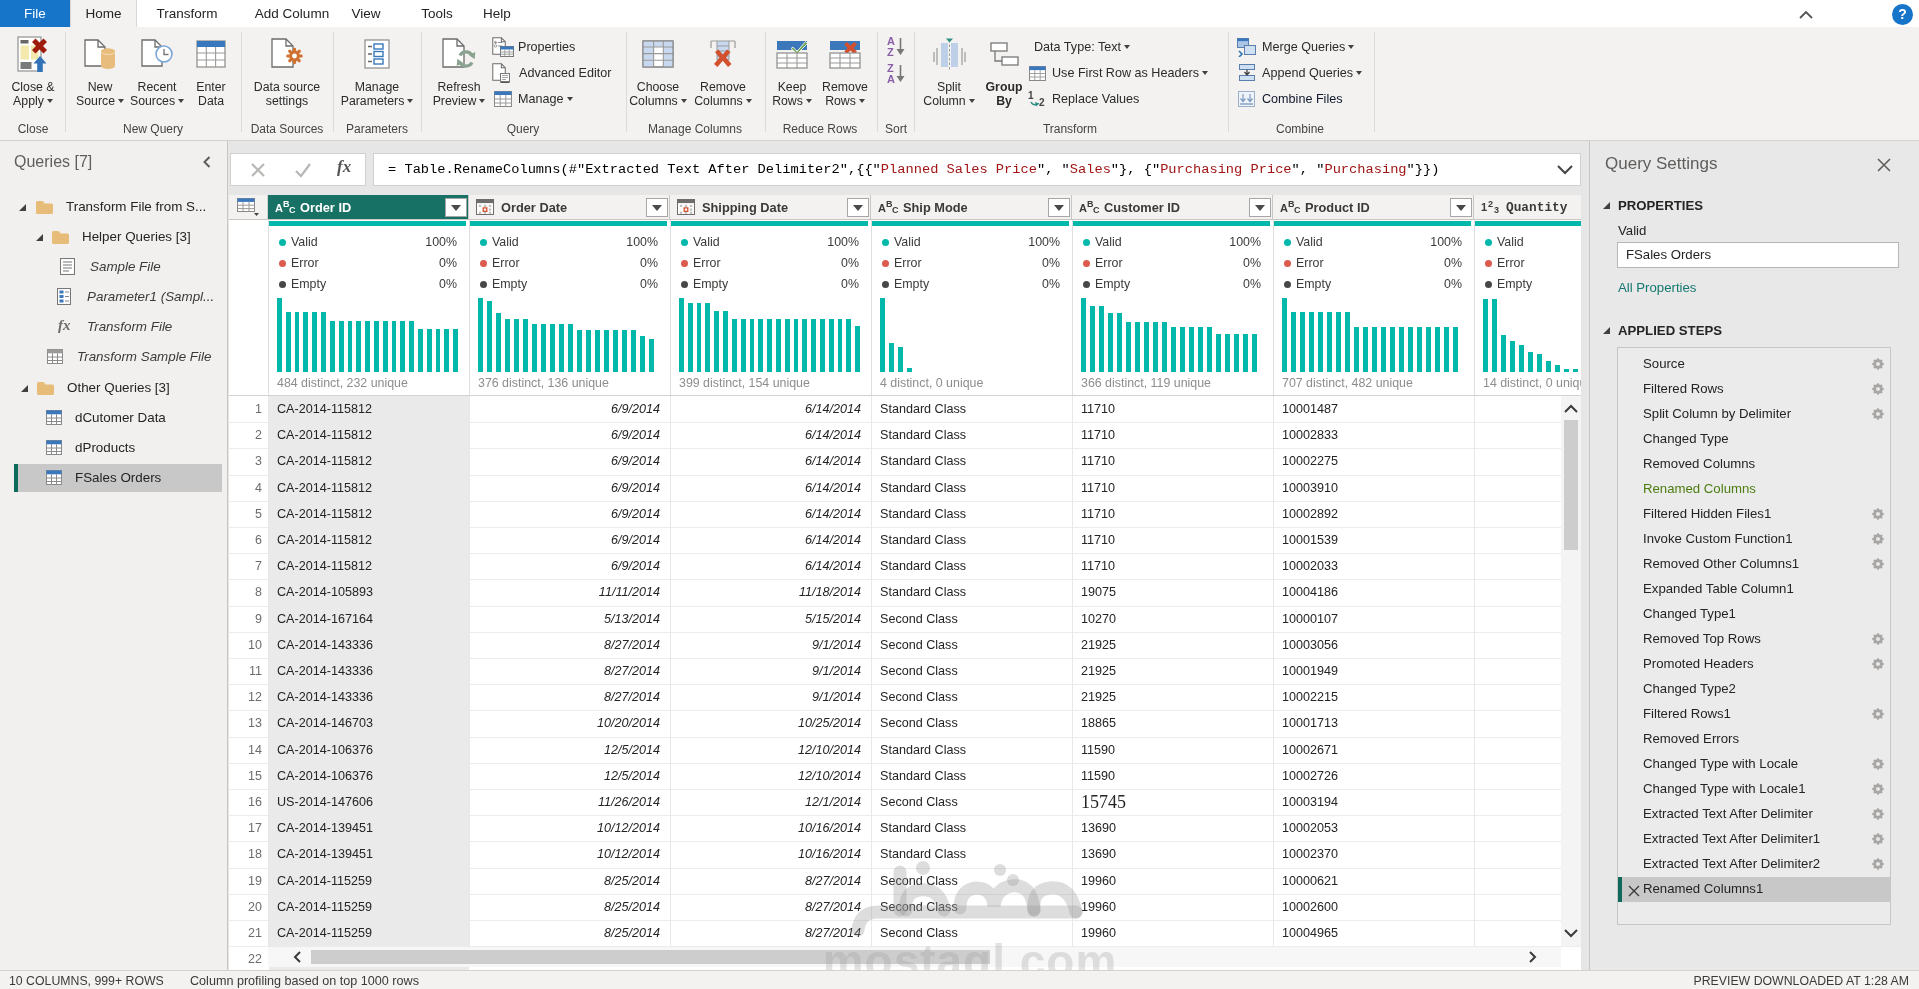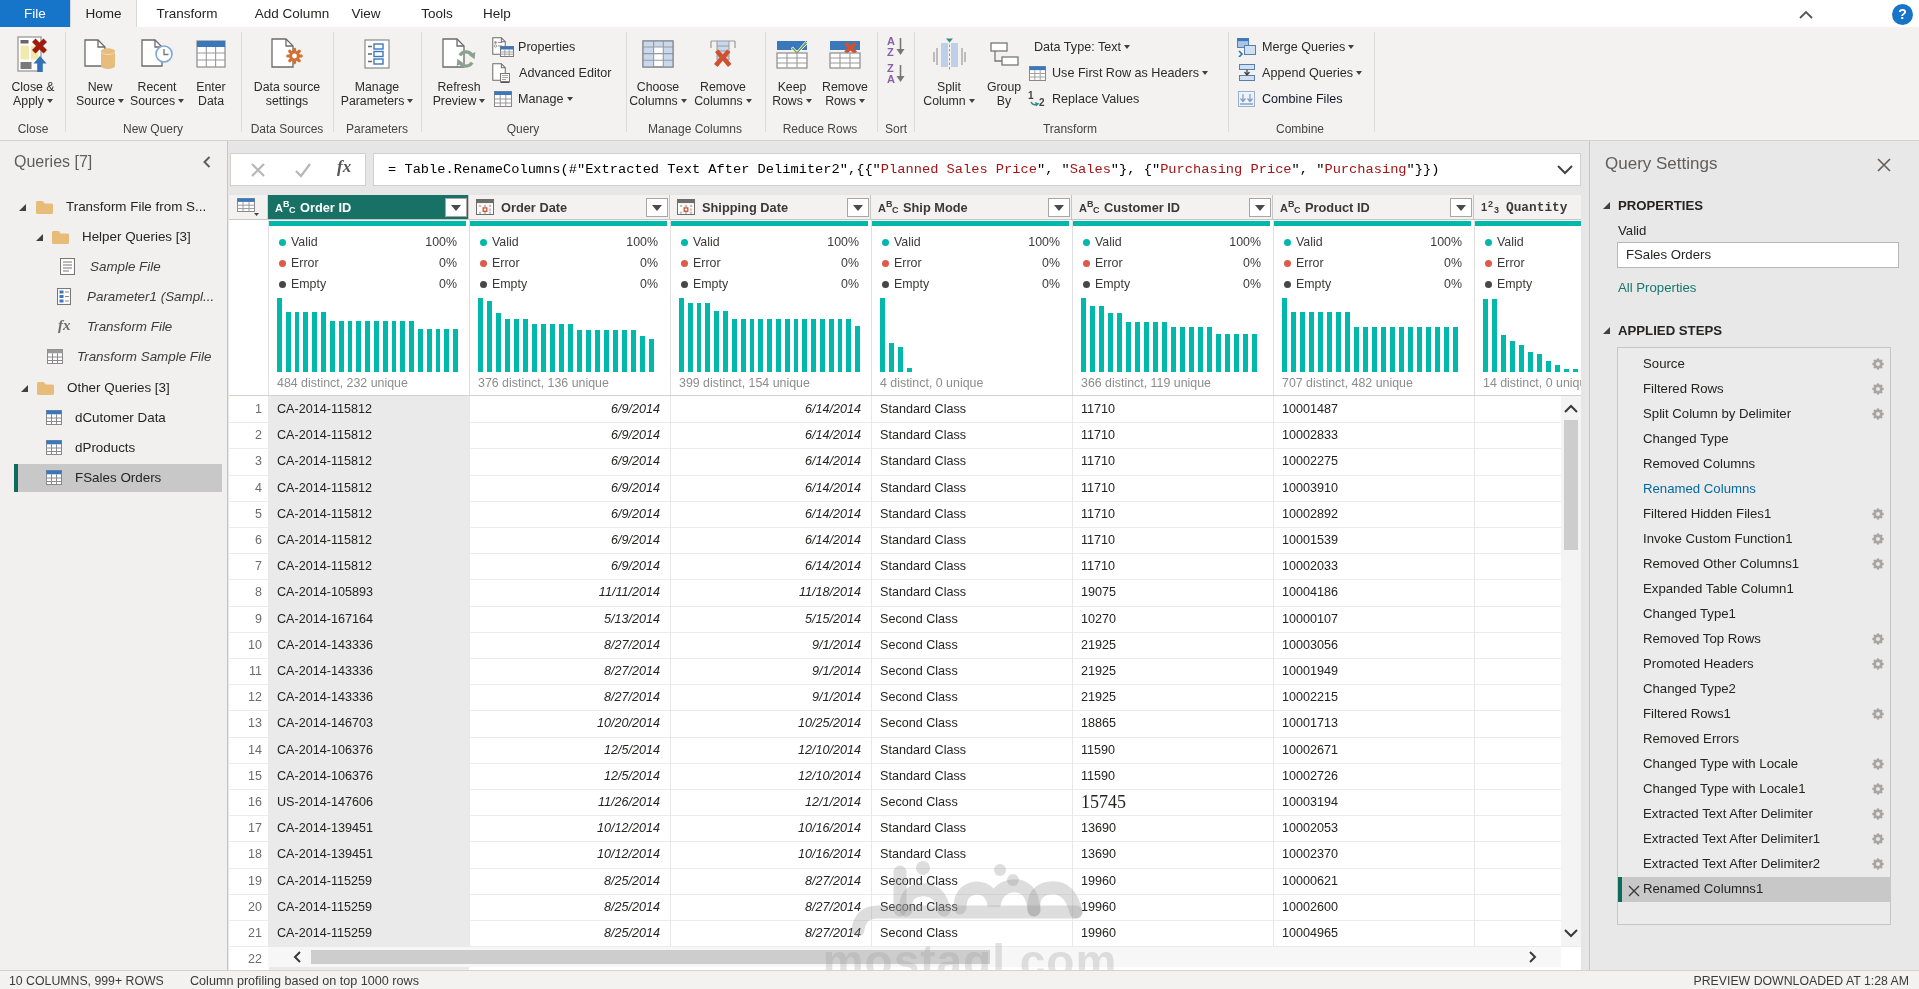--- a/index.html
+++ b/index.html
@@ -221,21 +221,21 @@
       </svg>
     </div>
     <div class="lbl" style="position:absolute;left:905px;top:53px;width:88px;">Split<br>Column<span class="caret"></span></div>
     <div style="position:absolute;left:976px;top:6px;width:56px;height:42px;display:flex;align-items:center;justify-content:center;">
       <svg width="33" height="28" viewBox="0 0 33 28" style="">
         <rect x="3" y="3" width="16" height="8" fill="#fff" stroke="#777" stroke-width="1.3"></rect>
         <rect x="14" y="17" width="16" height="8" fill="#fff" stroke="#777" stroke-width="1.3"></rect>
         <path d="M7 11 L7 21 L14 21" fill="none" stroke="#777" stroke-width="1.3"></path>
       </svg>
     </div>
-    <div class="lbl" style="position:absolute;left:960px;top:53px;width:88px;">Group<br>By</div>
+    <div class="lbl" style="position:absolute;left:960px;top:53px;width:88px;font-weight:bold;">Group<br>By</div>
     <div style="position:absolute;left:1030px;top:9px;height:22px;display:flex;align-items:center;white-space:nowrap;">
       <span style="display:inline-flex;width:0px;justify-content:center;"></span>
       <span style="margin-left:4px;font-size:12.6px;color:#2b2b2b;">Data Type: Text<span class="caret"></span></span>
     </div>
     <div style="position:absolute;left:1026px;top:35px;height:22px;display:flex;align-items:center;white-space:nowrap;">
       <span style="display:inline-flex;width:22px;justify-content:center;">
         <svg width="17" height="15" viewBox="0 0 17 15" style="">
           <rect x="0.5" y="0.5" width="16" height="14" fill="#fff" stroke="#888" stroke-width="1"></rect>
           <rect x="0.5" y="0.5" width="16" height="3.6" fill="#3a78bd"></rect>
           <path d="M0.5 7.5 L16.5 7.5 M0.5 11 L16.5 11 M5.8 4 L5.8 14.5 M11.2 4 L11.2 14.5" stroke="#999" stroke-width="0.9"></path>
@@ -945,21 +945,21 @@
             <circle cx="8" cy="8" r="4.6"></circle>
             <rect x="6.8" y="2.2" width="2.4" height="11.6" rx="1"></rect>
             <rect x="2.2" y="6.8" width="11.6" height="2.4" rx="1"></rect>
             <rect x="6.8" y="2.2" width="2.4" height="11.6" rx="1" transform="rotate(45 8 8)"></rect>
             <rect x="6.8" y="2.2" width="2.4" height="11.6" rx="1" transform="rotate(-45 8 8)"></rect>
             <circle cx="8" cy="8" r="2" fill="#e8e8e8"></circle>
           </g>
         </svg></div>
       <div style="position:absolute;left:25px;top:83px;font-size:13.2px;color:#252423;white-space:nowrap;">Changed Type</div>
       <div style="position:absolute;left:25px;top:108px;font-size:13.2px;color:#252423;white-space:nowrap;">Removed Columns</div>
-      <div style="position:absolute;left:25px;top:133px;font-size:13.2px;color:#0369a1;white-space:nowrap;">Renamed Columns</div>
+      <div style="position:absolute;left:25px;top:133px;font-size:13.2px;color:#4d7c0f;white-space:nowrap;">Renamed Columns</div>
       <div style="position:absolute;left:25px;top:158px;font-size:13.2px;color:#252423;white-space:nowrap;">Filtered Hidden Files1</div>
       <div style="position:absolute;left:252px;top:158px;"><svg width="16" height="16" viewBox="0 0 16 16" style="">
           <g fill="#a8a6a4">
             <circle cx="8" cy="8" r="4.6"></circle>
             <rect x="6.8" y="2.2" width="2.4" height="11.6" rx="1"></rect>
             <rect x="2.2" y="6.8" width="11.6" height="2.4" rx="1"></rect>
             <rect x="6.8" y="2.2" width="2.4" height="11.6" rx="1" transform="rotate(45 8 8)"></rect>
             <rect x="6.8" y="2.2" width="2.4" height="11.6" rx="1" transform="rotate(-45 8 8)"></rect>
             <circle cx="8" cy="8" r="2" fill="#e8e8e8"></circle>
           </g>

